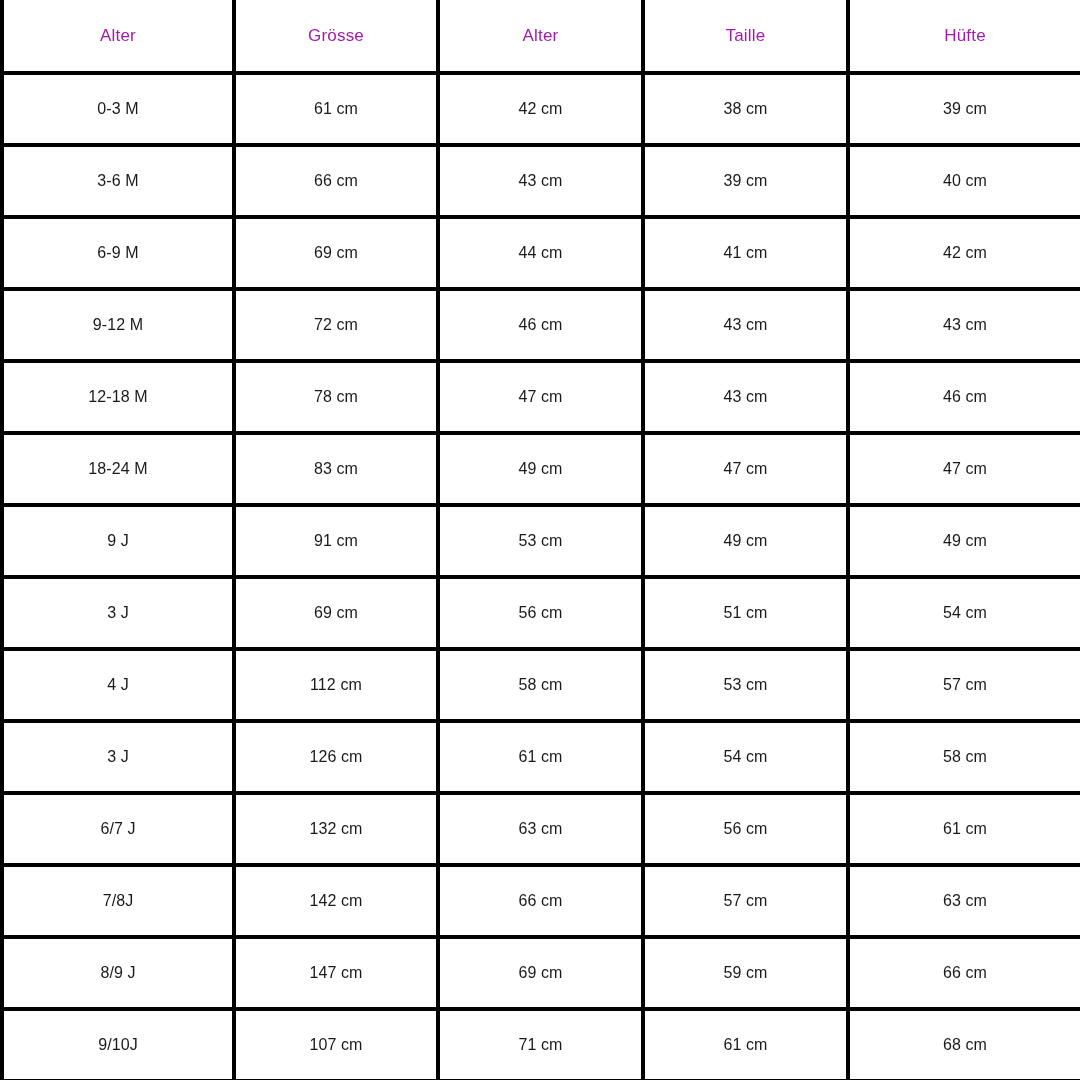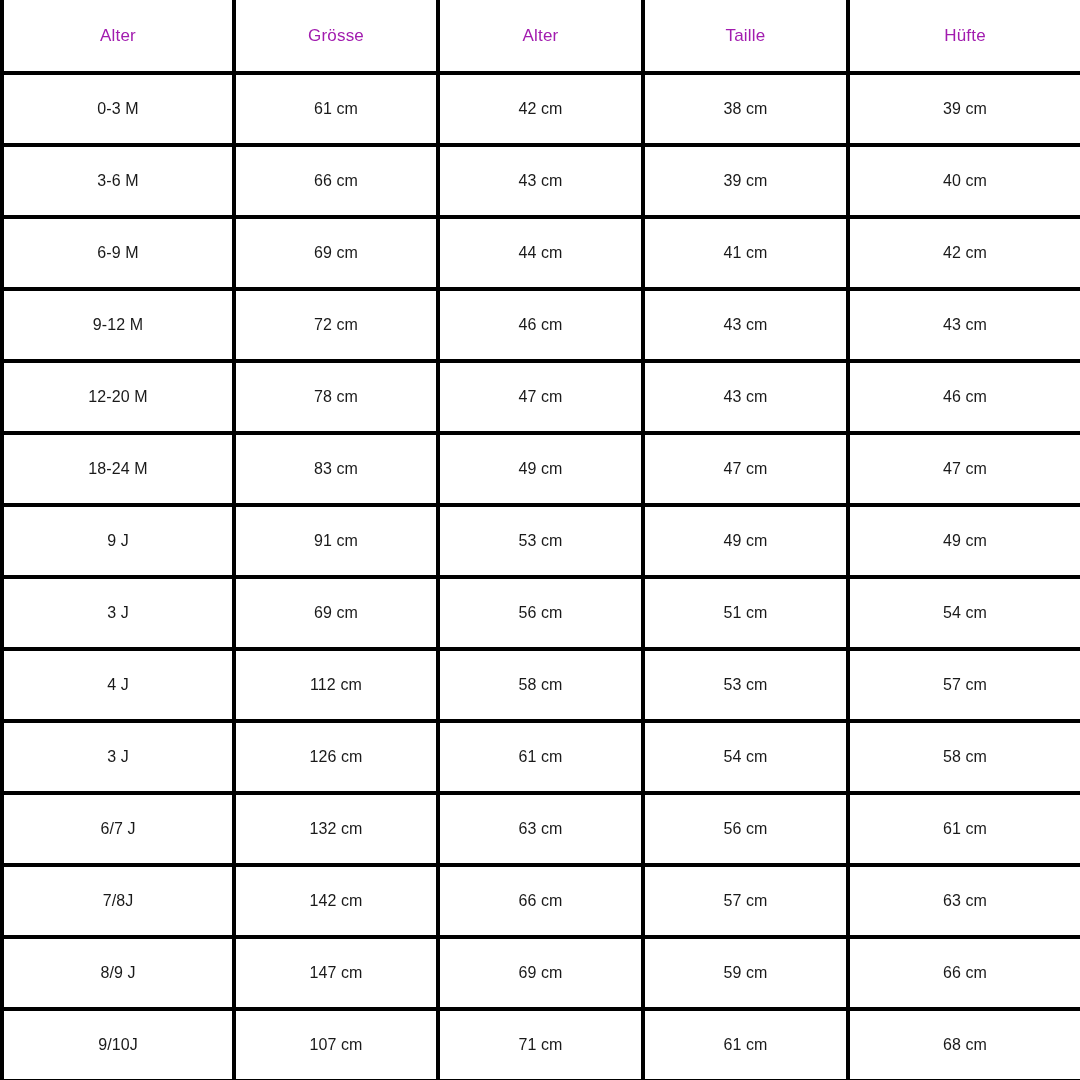--- a/index.html
+++ b/index.html
@@ -116,21 +116,21 @@
           <td>42 cm</td>
         </tr>
         <tr>
           <td>9-12 M</td>
           <td>72 cm</td>
           <td>46 cm</td>
           <td>43 cm</td>
           <td>43 cm</td>
         </tr>
         <tr>
-          <td>12-20 M</td>
+          <td>12-18 M</td>
           <td>78 cm</td>
           <td>47 cm</td>
           <td>43 cm</td>
           <td>46 cm</td>
         </tr>
         <tr>
           <td>18-24 M</td>
           <td>83 cm</td>
           <td>49 cm</td>
           <td>47 cm</td>

